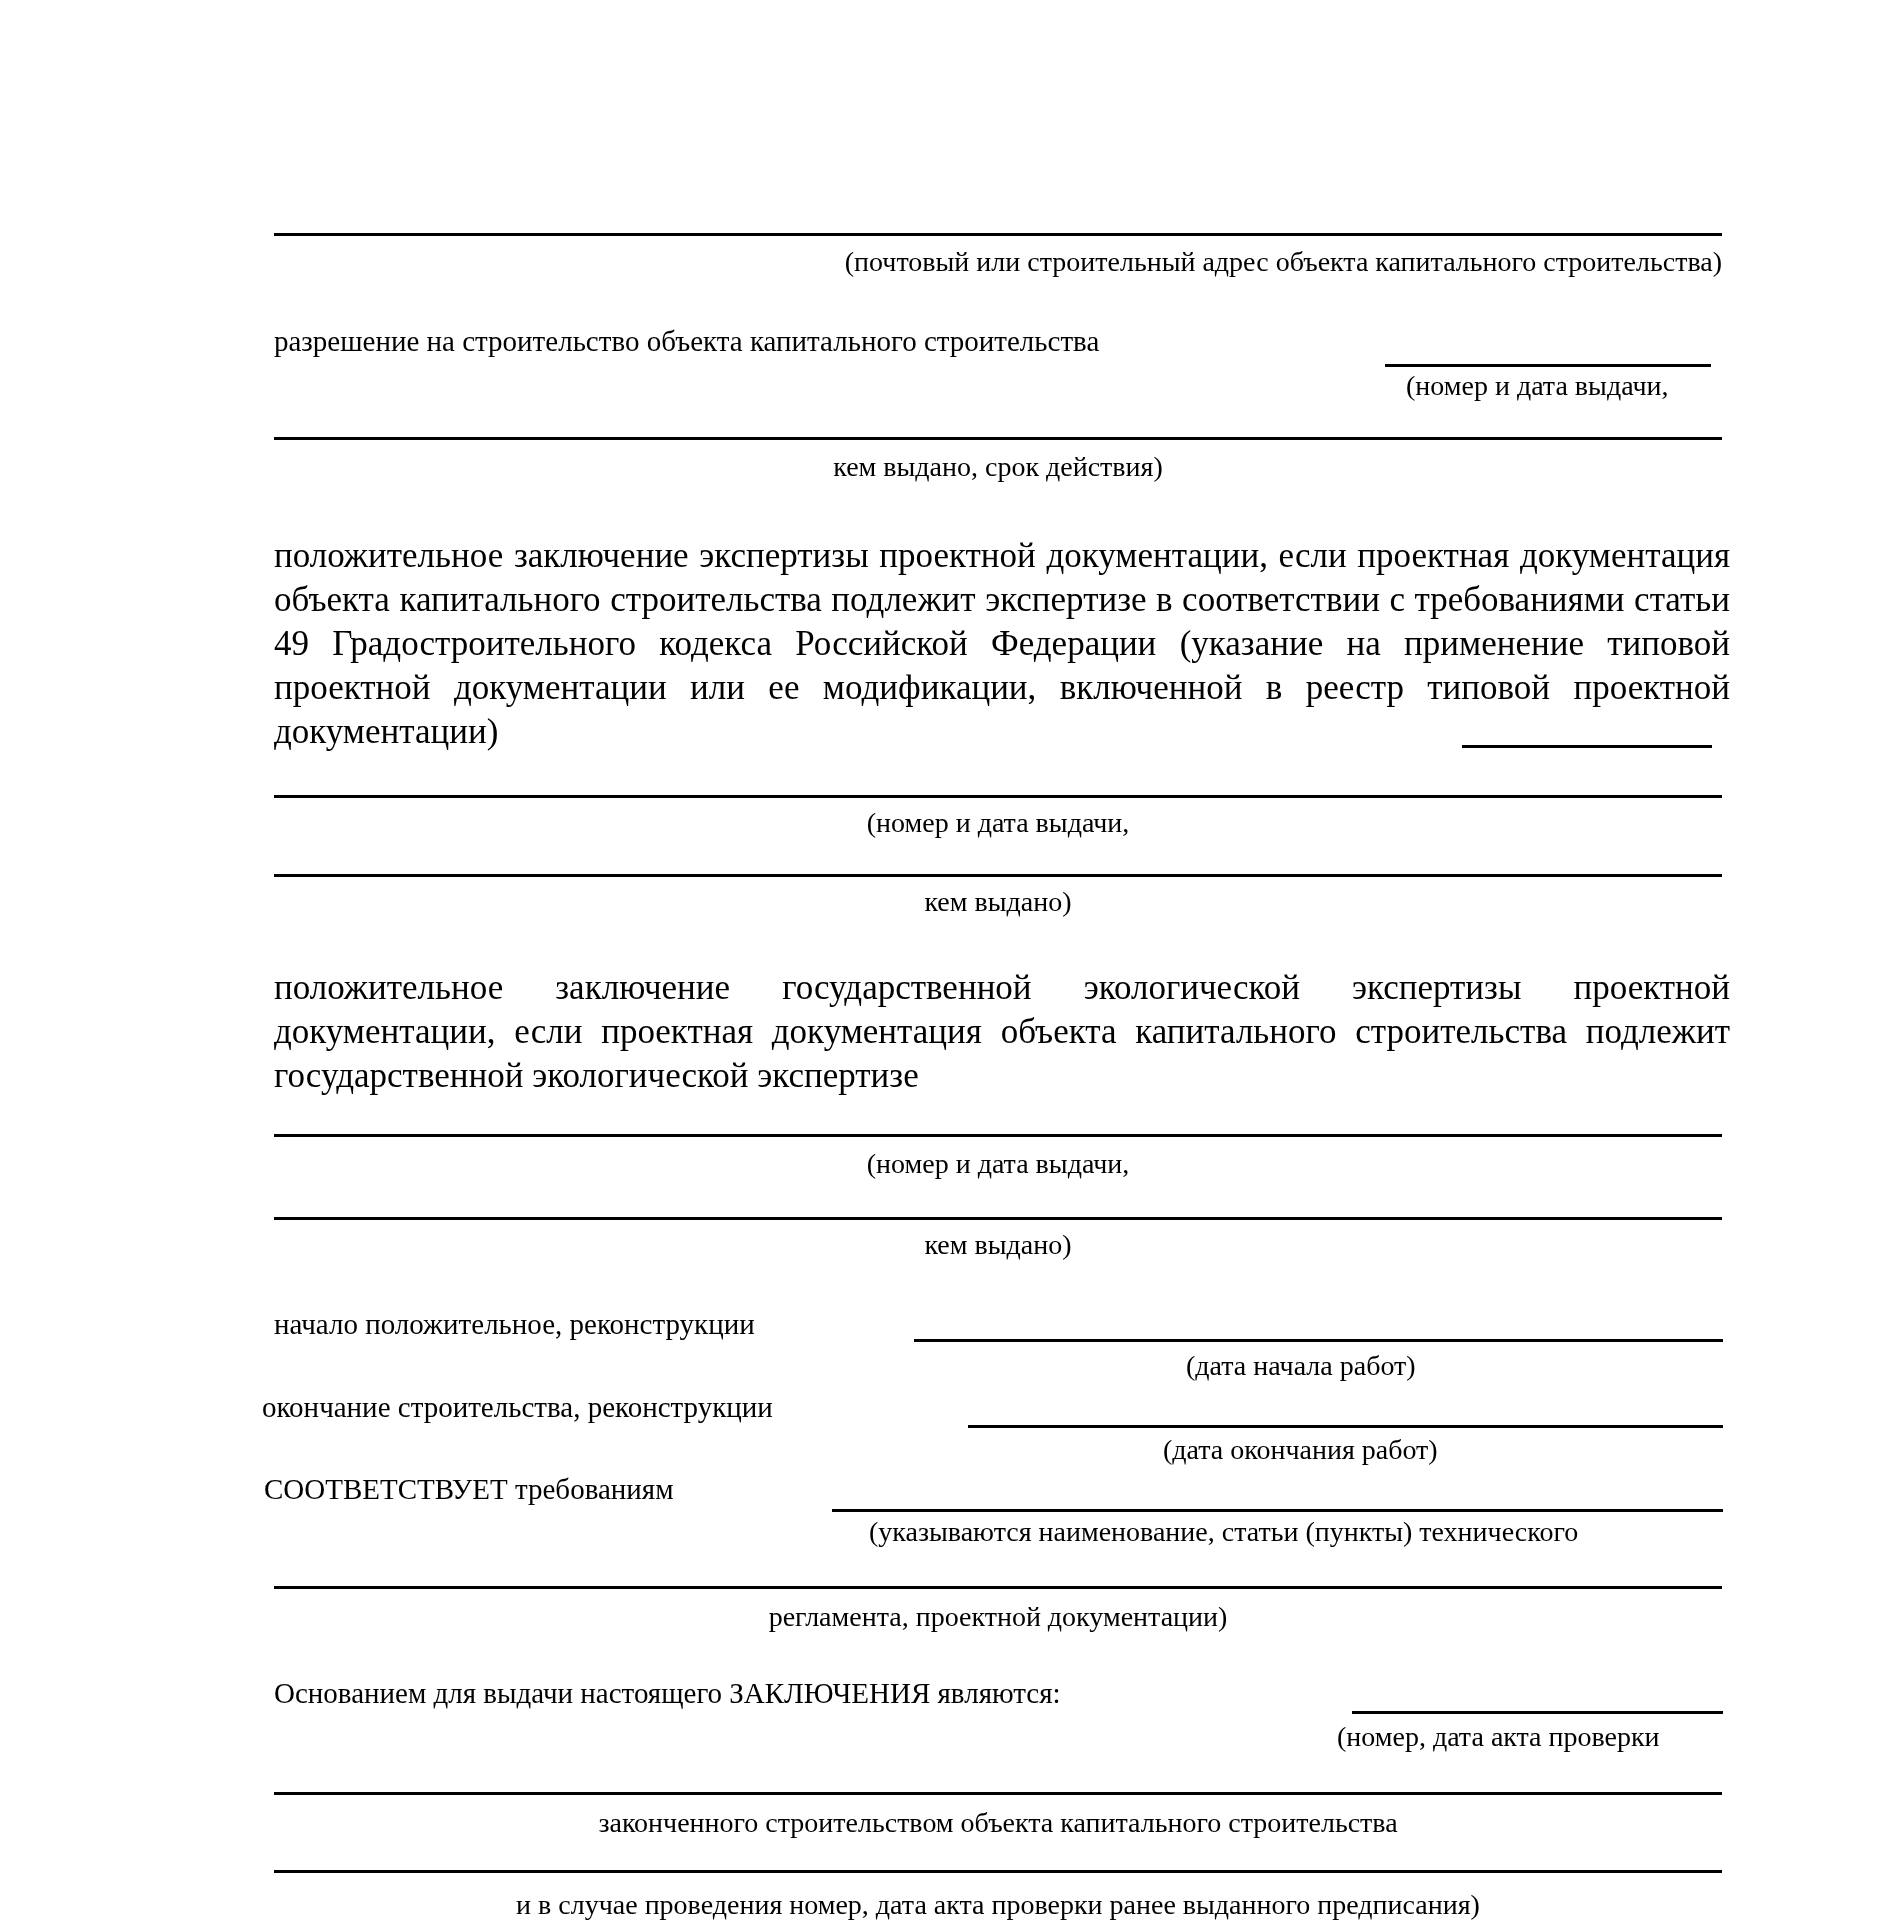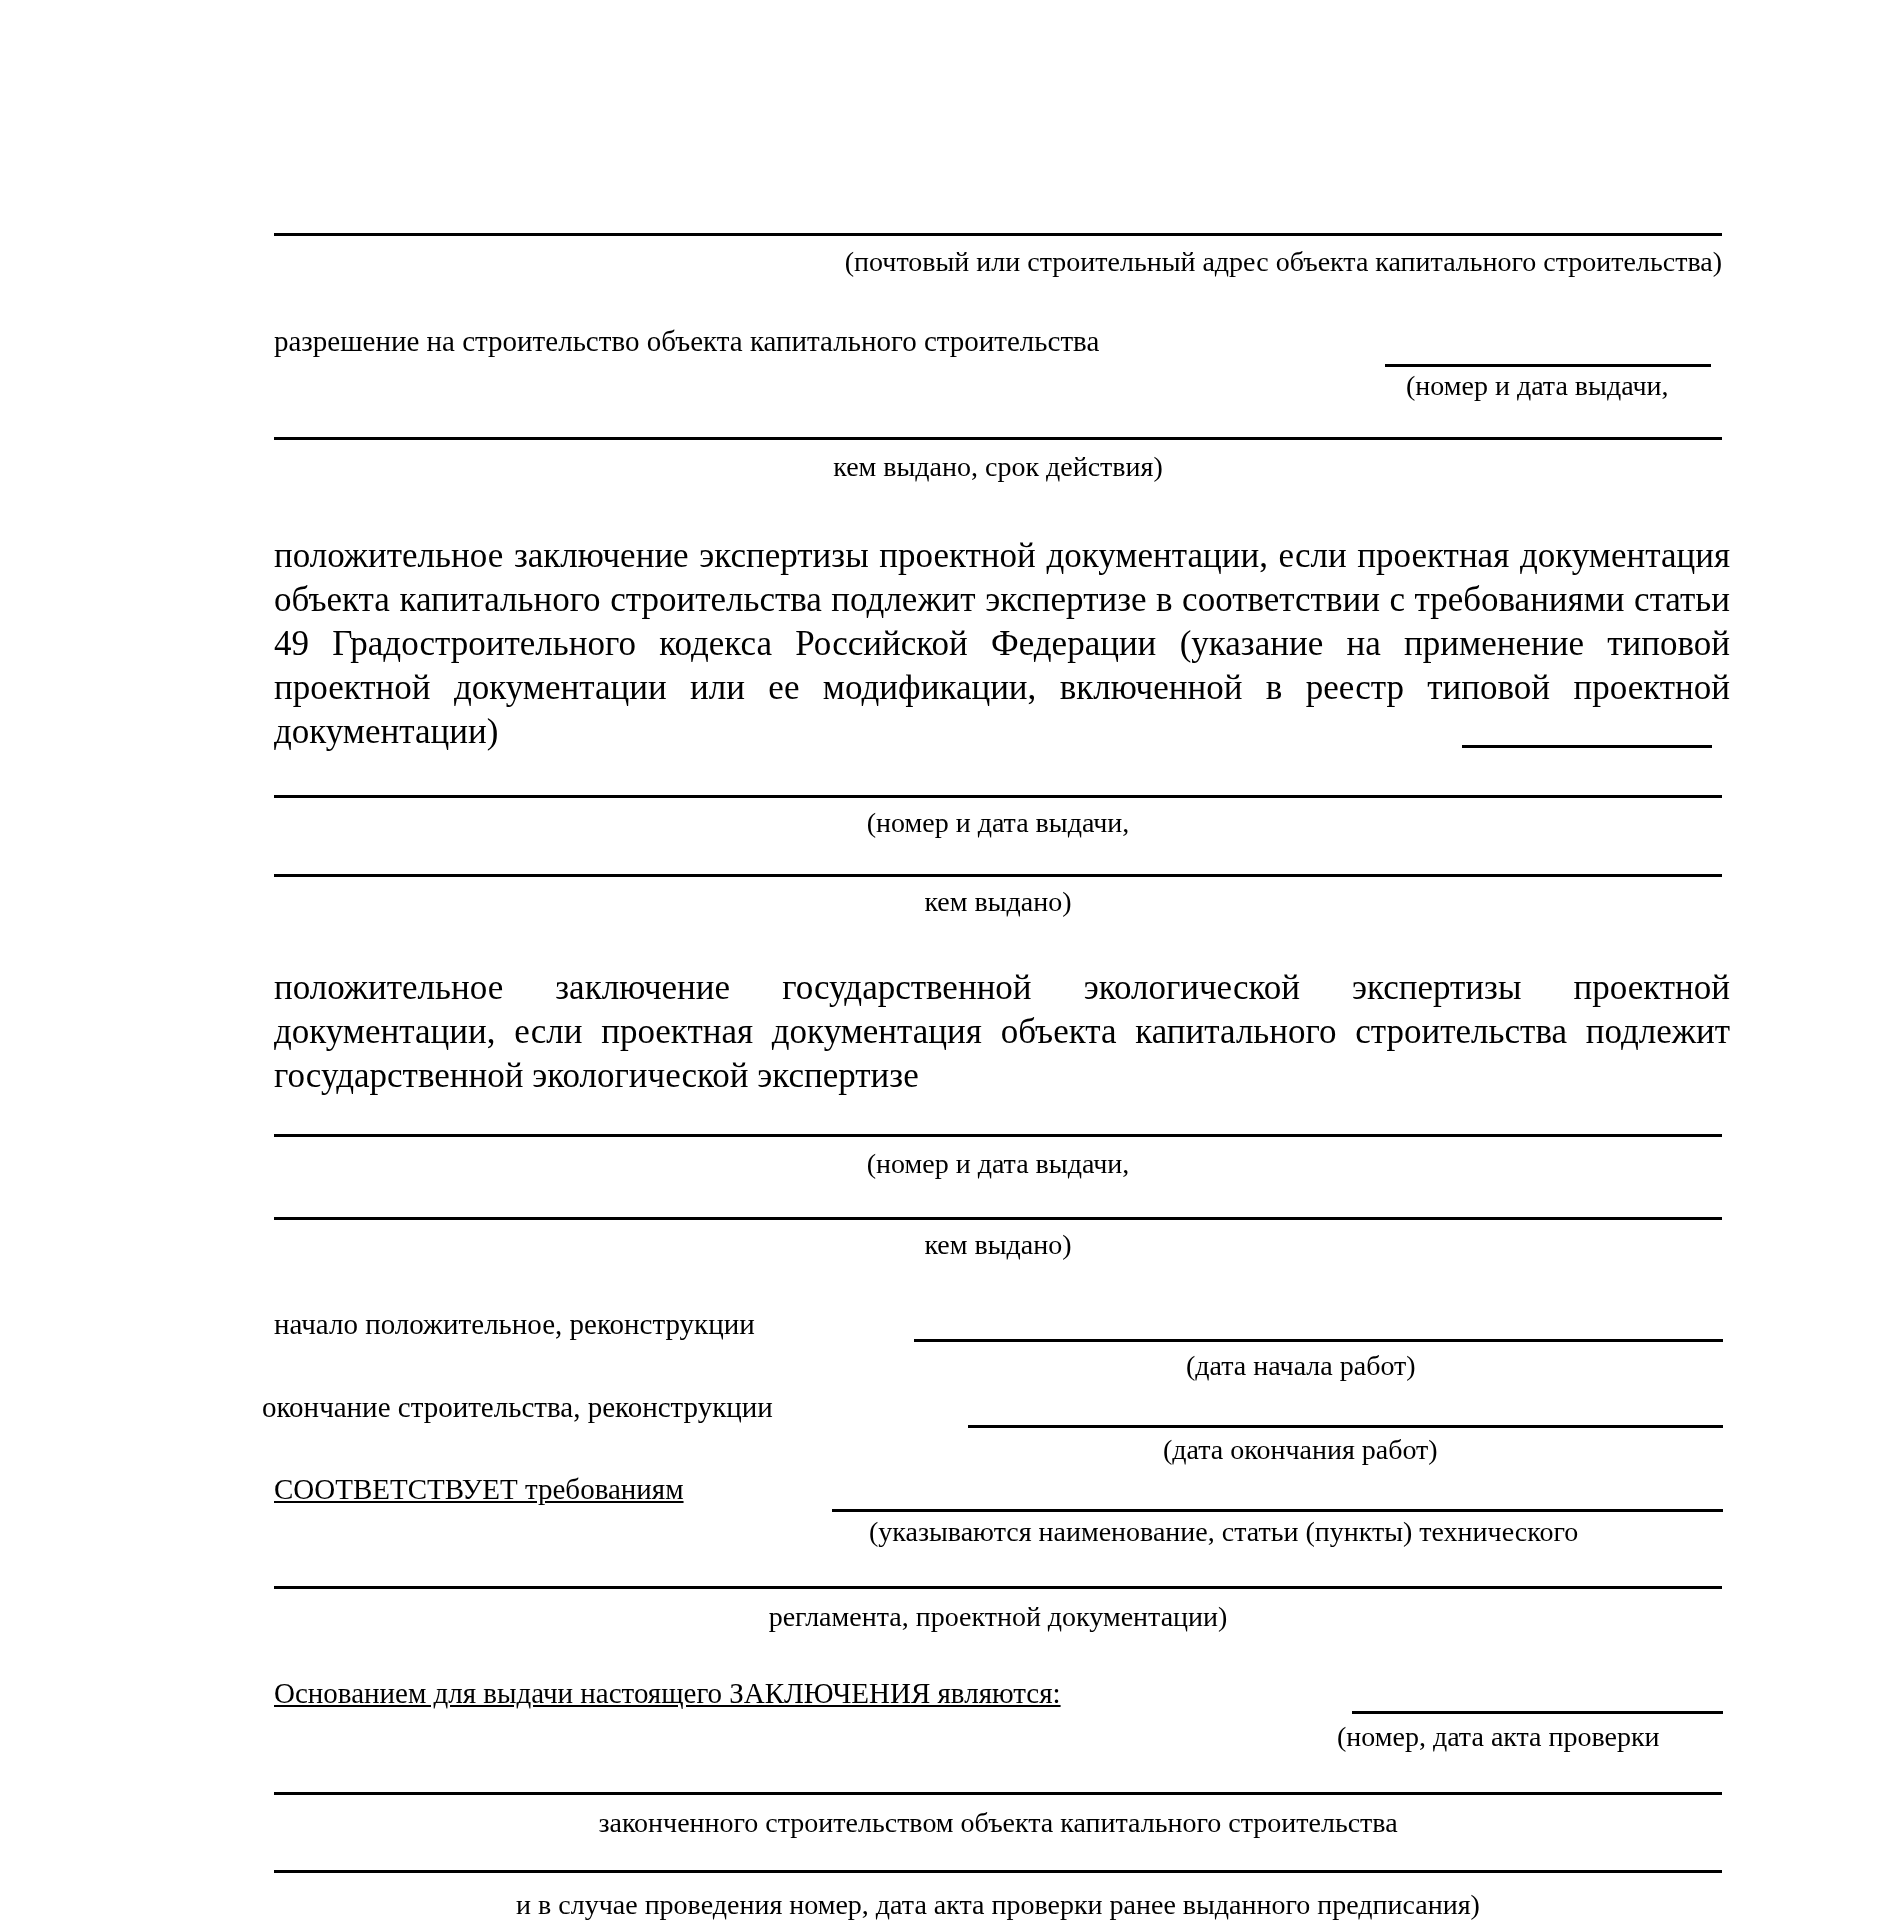--- a/index.html
+++ b/index.html
@@ -39,26 +39,26 @@
 <div class="abs cap center" style="left:274px; top:1231px; width:1448px;">кем выдано)</div>
 
 <div class="abs main" style="left:274px; top:1310px;">начало положительное, реконструкции</div>
 <div class="rule" style="left:914px; top:1339px; width:809px;"></div>
 <div class="abs cap" style="left:1186px; top:1352px;">(дата начала работ)</div>
 
 <div class="abs main" style="left:262px; top:1393px;">окончание строительства, реконструкции</div>
 <div class="rule" style="left:968px; top:1425px; width:755px;"></div>
 <div class="abs cap" style="left:1163px; top:1436px;">(дата окончания работ)</div>
 
-<div class="abs main" style="left:274px; top:1475px;text-decoration:underline;">СООТВЕТСТВУЕТ требованиям</div>
+<div class="abs main" style="left:264px; top:1475px;">СООТВЕТСТВУЕТ требованиям</div>
 <div class="rule" style="left:832px; top:1509px; width:891px;"></div>
 <div class="abs cap" style="left:869px; top:1518px;">(указываются наименование, статьи (пункты) технического</div>
 <div class="rule" style="left:274px; top:1586px; width:1448px;"></div>
 <div class="abs cap center" style="left:274px; top:1603px; width:1448px;">регламента, проектной документации)</div>
 
-<div class="abs main" style="left:274px; top:1679px;text-decoration:underline;">Основанием для выдачи настоящего ЗАКЛЮЧЕНИЯ являются:</div>
+<div class="abs main" style="left:274px; top:1679px;">Основанием для выдачи настоящего ЗАКЛЮЧЕНИЯ являются:</div>
 <div class="rule" style="left:1352px; top:1711px; width:371px;"></div>
 <div class="abs cap" style="left:1337px; top:1723px;">(номер, дата акта проверки</div>
 <div class="rule" style="left:274px; top:1792px; width:1448px;"></div>
 <div class="abs cap center" style="left:274px; top:1809px; width:1448px;">законченного строительством объекта капитального строительства</div>
 <div class="rule" style="left:274px; top:1870px; width:1448px;"></div>
 <div class="abs cap center" style="left:274px; top:1891px; width:1448px;">и в случае проведения номер, дата акта проверки ранее выданного предписания)</div>
 
 
 </body></html>

